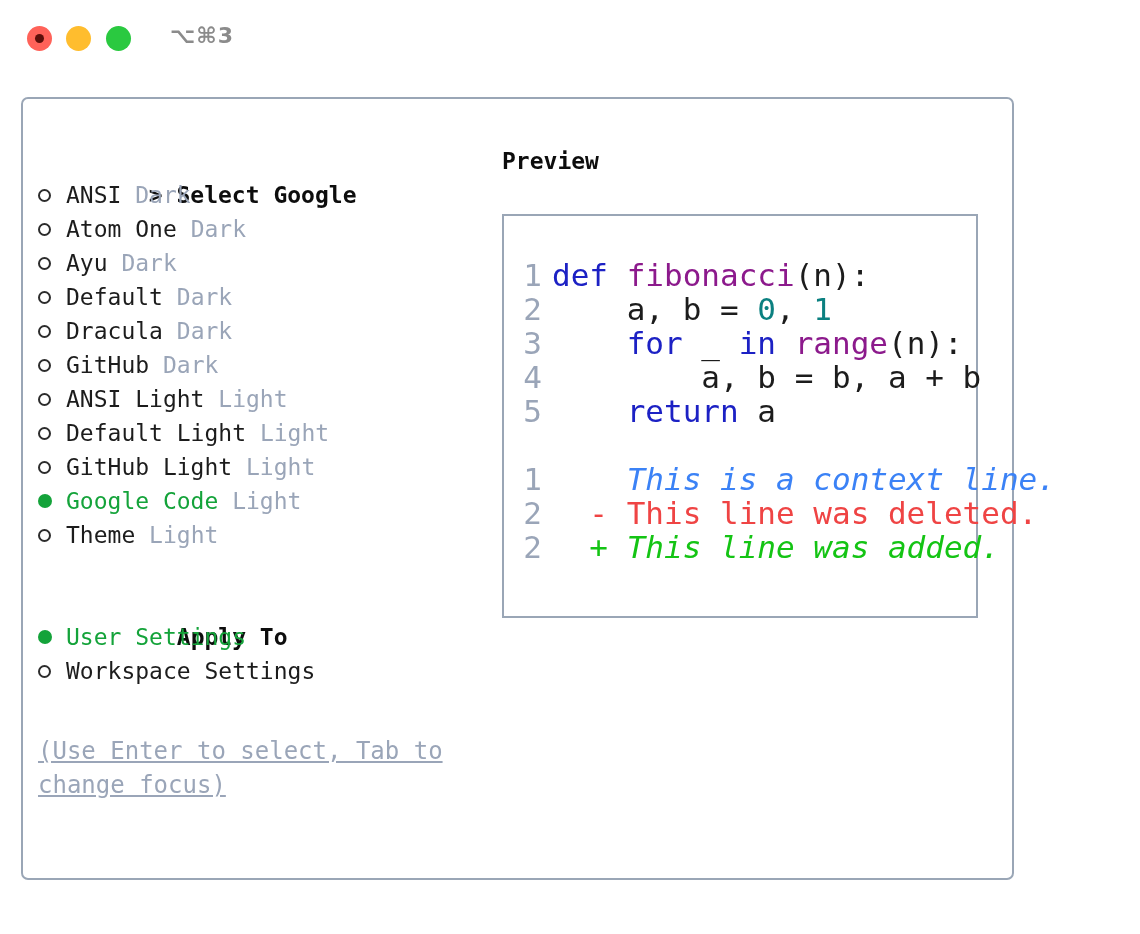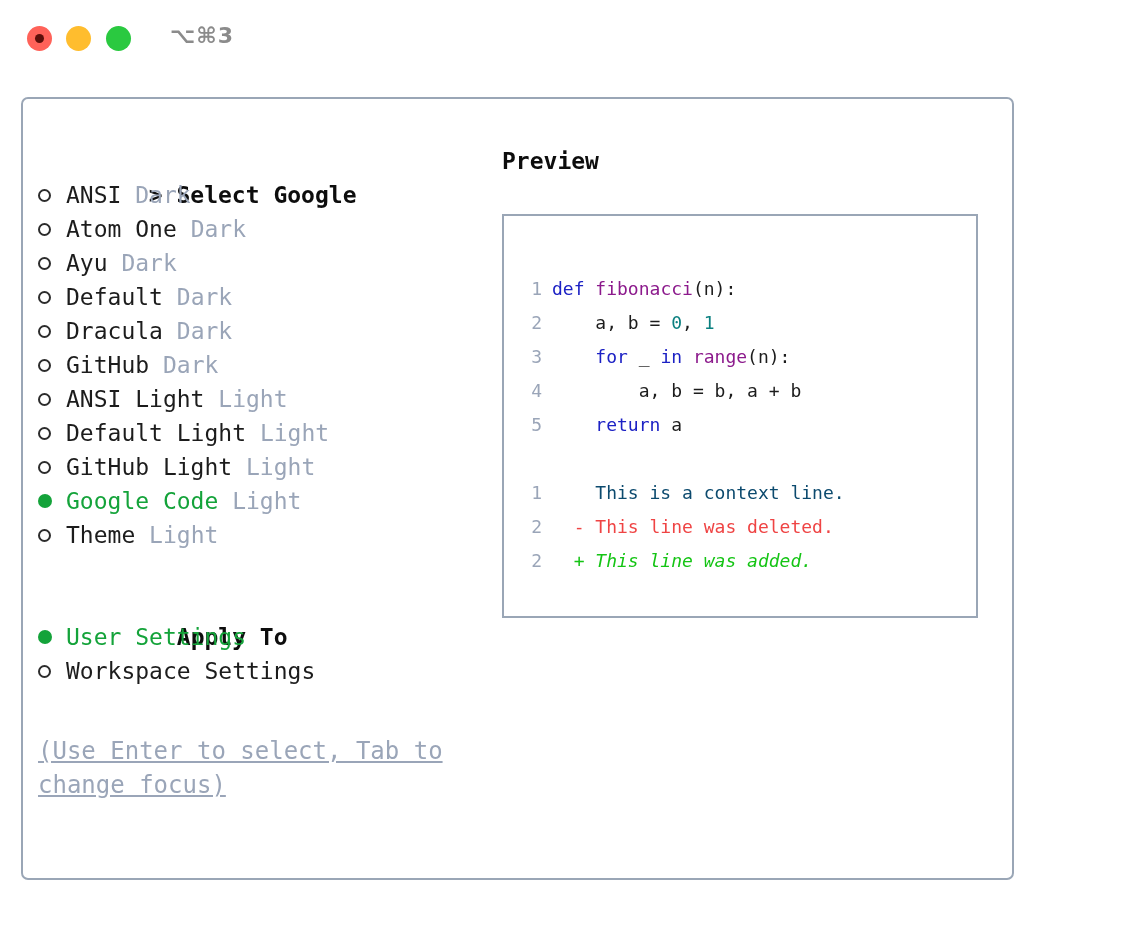--- a/index.html
+++ b/index.html
@@ -161,41 +161,41 @@
     height: 404px;
     border: 2px solid #9aa6b6;
     box-sizing: border-box;
     background: #ffffff;
     position: relative;
   }
 
   #code-area {
     position: absolute;
     left: 12px;
-    top: 56px;
-    white-space: pre;
-    font-size: 18px;
+    top: 42px;
+    white-space: pre;
+    font-size: 31px;
     line-height: 34px;
   }
 
   .cline { white-space: pre; height: 34px; }
   .lno {
     display: inline-block;
     width: 26px;
     text-align: right;
     color: #9aa5b8;
   }
   .ctext { margin-left: 10px; }
 
   .kw  { color: #1c21c4; }
   .fn  { color: #8c1a8c; }
   .num { color: #0b8080; }
   .plain { color: #1c1c1c; }
 
-  .d-ctx { color: #0c4a6e; }
+  .d-ctx { color: #3b82f6; font-style: italic; }
   .d-del { color: #ef4444; }
   .d-add { color: #14c414; font-style: italic; }
 
   .blankline { height: 34px; }
 </style>
 </head>
 <body>
 
 <div id="window">
 

